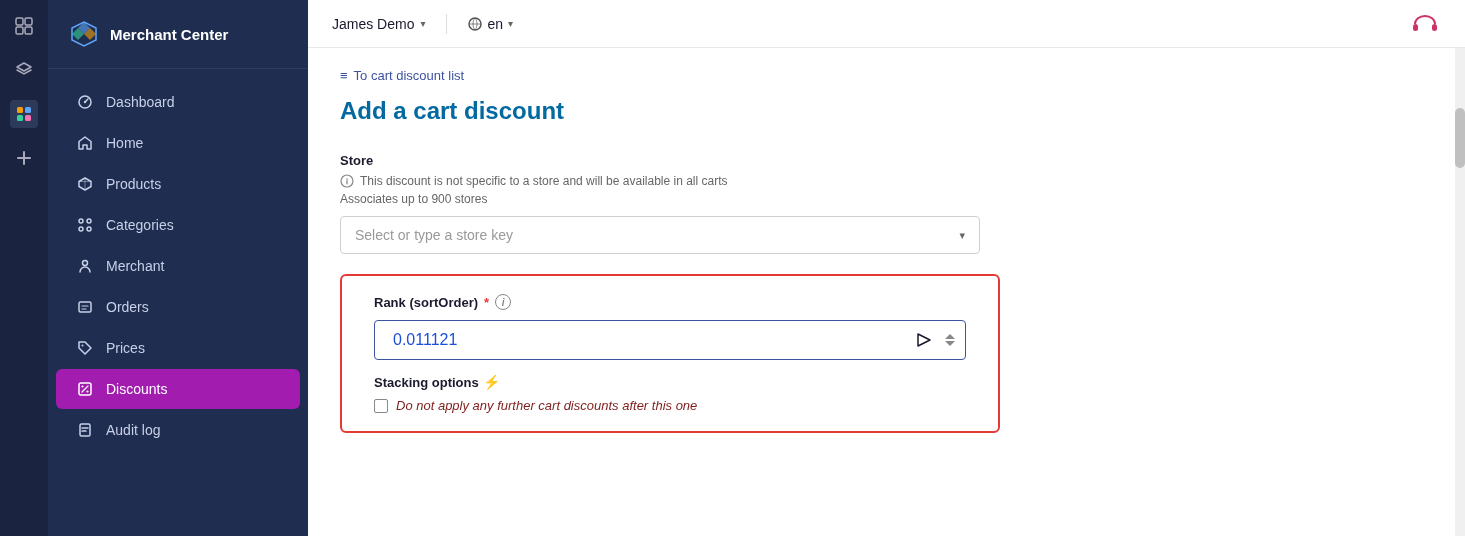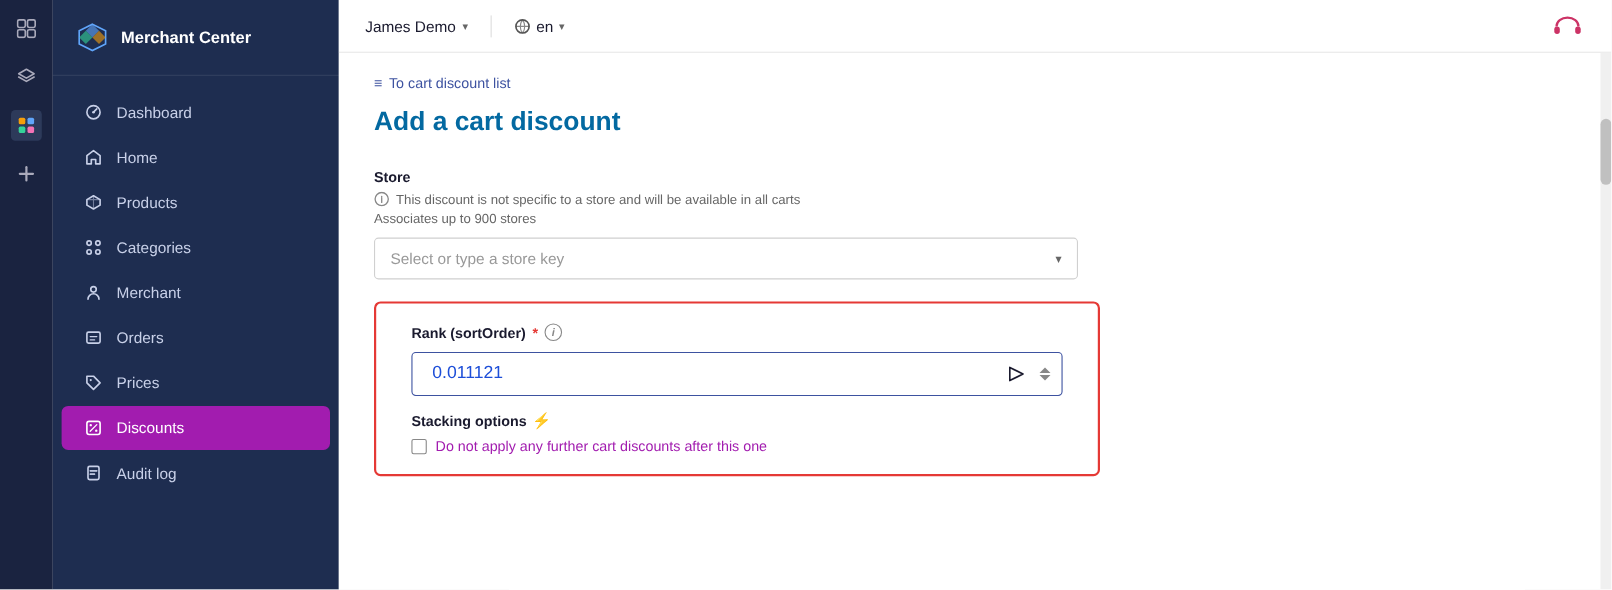--- a/index.html
+++ b/index.html
@@ -278,21 +278,22 @@
     }
     .stacking-label .lightning {
       color: #f59e0b;
       font-size: 14px;
     }
     .checkbox-row {
       display: flex;
       align-items: center;
       gap: 8px;
       font-size: 13px;
-      color: #a21caf;
+      color: #7f1d1d;
+      font-style: italic;
     }
     .checkbox-box {
       width: 14px;
       height: 14px;
       border: 1.5px solid #888;
       border-radius: 2px;
       background: #fff;
       flex-shrink: 0;
     }
 

